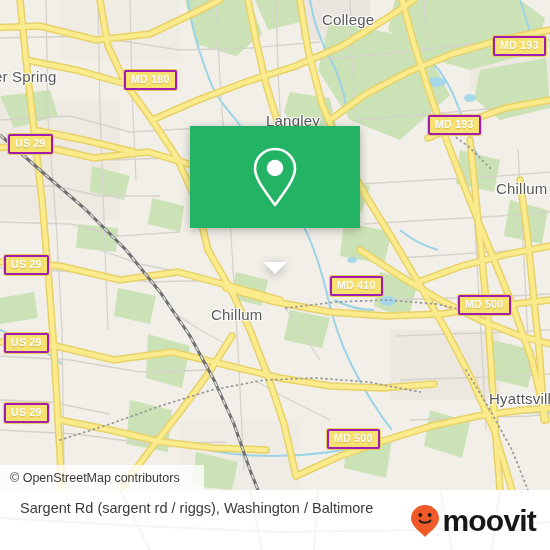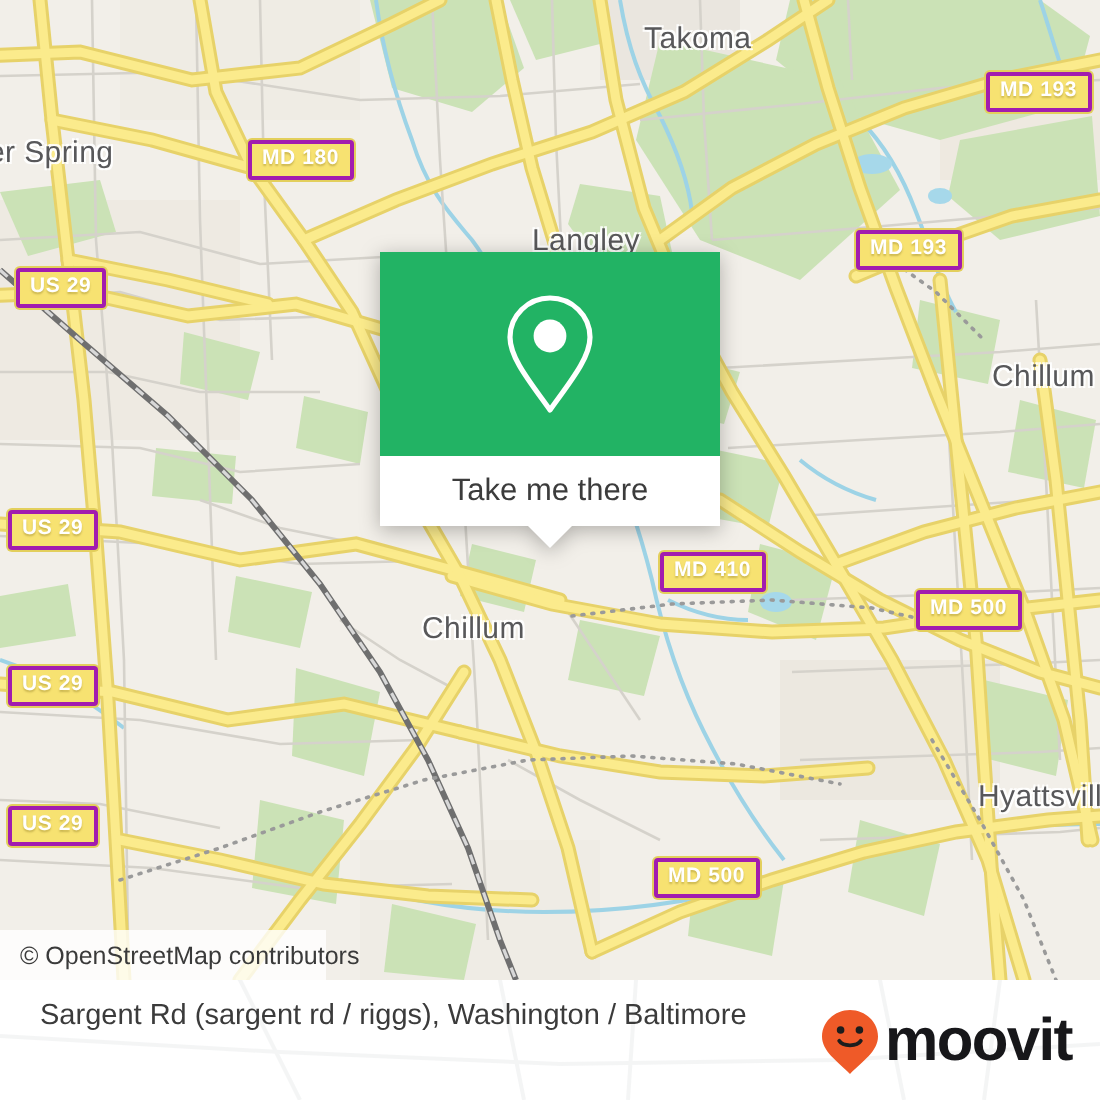--- a/index.html
+++ b/index.html
@@ -333,21 +333,21 @@
       </g>
       <g fill="none" stroke="#9a9a9a" stroke-width="1.8" stroke-dasharray="1 4" stroke-linecap="round">
         <path d="M60,440 L110,424 L160,406 L212,390 L264,380 L316,378 L368,382 L420,392"></path>
         <path d="M286,308 L336,302 L386,300 L436,304 L480,314"></path>
         <path d="M466,370 L490,410 L512,450 L528,490"></path>
         <path d="M440,126 L468,146 L492,170"></path>
       </g>
     </svg>
 
     <div class="place-label" style="left:-6px; top:68px;">er Spring</div>
-    <div class="place-label" style="left:322px; top:11px;">Takoma</div>
+    <div class="place-label" style="left:322px; top:11px;">College</div>
     <div class="place-label" style="left:266px; top:112px;">Langley</div>
     <div class="place-label" style="left:211px; top:306px;">Chillum</div>
     <div class="place-label" style="left:496px; top:180px;">Chillum</div>
     <div class="place-label" style="left:489px; top:390px;">Hyattsvill</div>
 
     <div class="shield" style="left:493px; top:36px;">MD 193</div>
     <div class="shield" style="left:428px; top:115px;">MD 193</div>
     <div class="shield" style="left:124px; top:70px;">MD 180</div>
     <div class="shield" style="left:8px; top:134px;">US 29</div>
     <div class="shield" style="left:4px; top:255px;">US 29</div>
@@ -357,27 +357,24 @@
     <div class="shield" style="left:458px; top:295px;">MD 500</div>
     <div class="shield" style="left:327px; top:429px;">MD 500</div>
 
     <div id="card">
       <div id="card-body">
         <svg width="52" height="64" viewBox="0 0 52 64">
           <path d="M26 4 C15 4 6 12.8 6 23.6 C6 34 16 46 26 60 C36 46 46 34 46 23.6 C46 12.8 37 4 26 4 Z" fill="none" stroke="#ffffff" stroke-width="2.6" stroke-linejoin="round"></path>
           <circle cx="26" cy="23" r="8.2" fill="#ffffff"></circle>
         </svg>
       </div>
-      <div id="card-footer">
-        <span>Take me there</span>
-      </div>
       <div id="card-pointer"></div>
     </div>
 
-    <div id="attribution" style="width: 163px;">
+    <div id="attribution" style="width: 204px;">
       <span>© OpenStreetMap contributors</span>
     </div>
   </div>
 
   <div id="footer">
     <svg id="footer-watermark" viewBox="0 0 550 120">
       <g fill="none" stroke="#9aa2a8" stroke-width="2">
         <path d="M70,0 L120,60 L150,120"></path>
         <path d="M230,0 L250,60 L262,120"></path>
         <path d="M320,0 L318,60 L314,120"></path>

